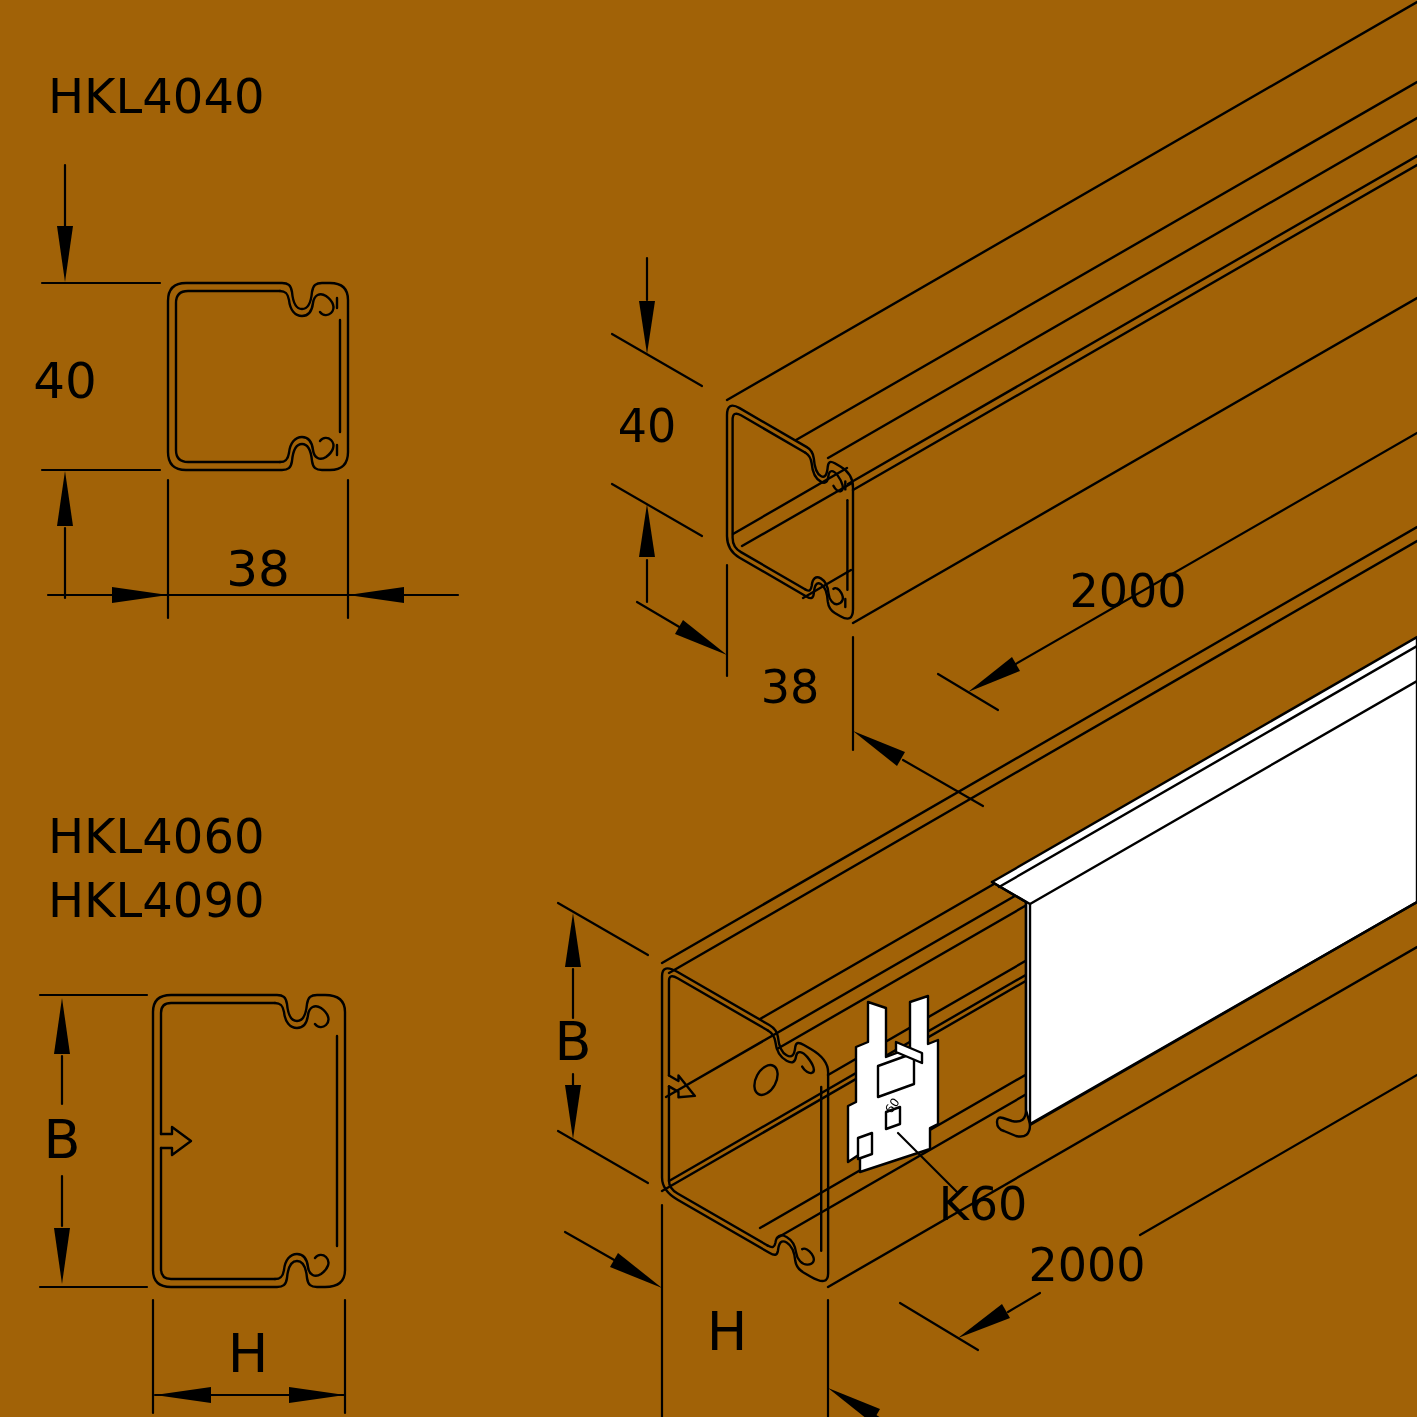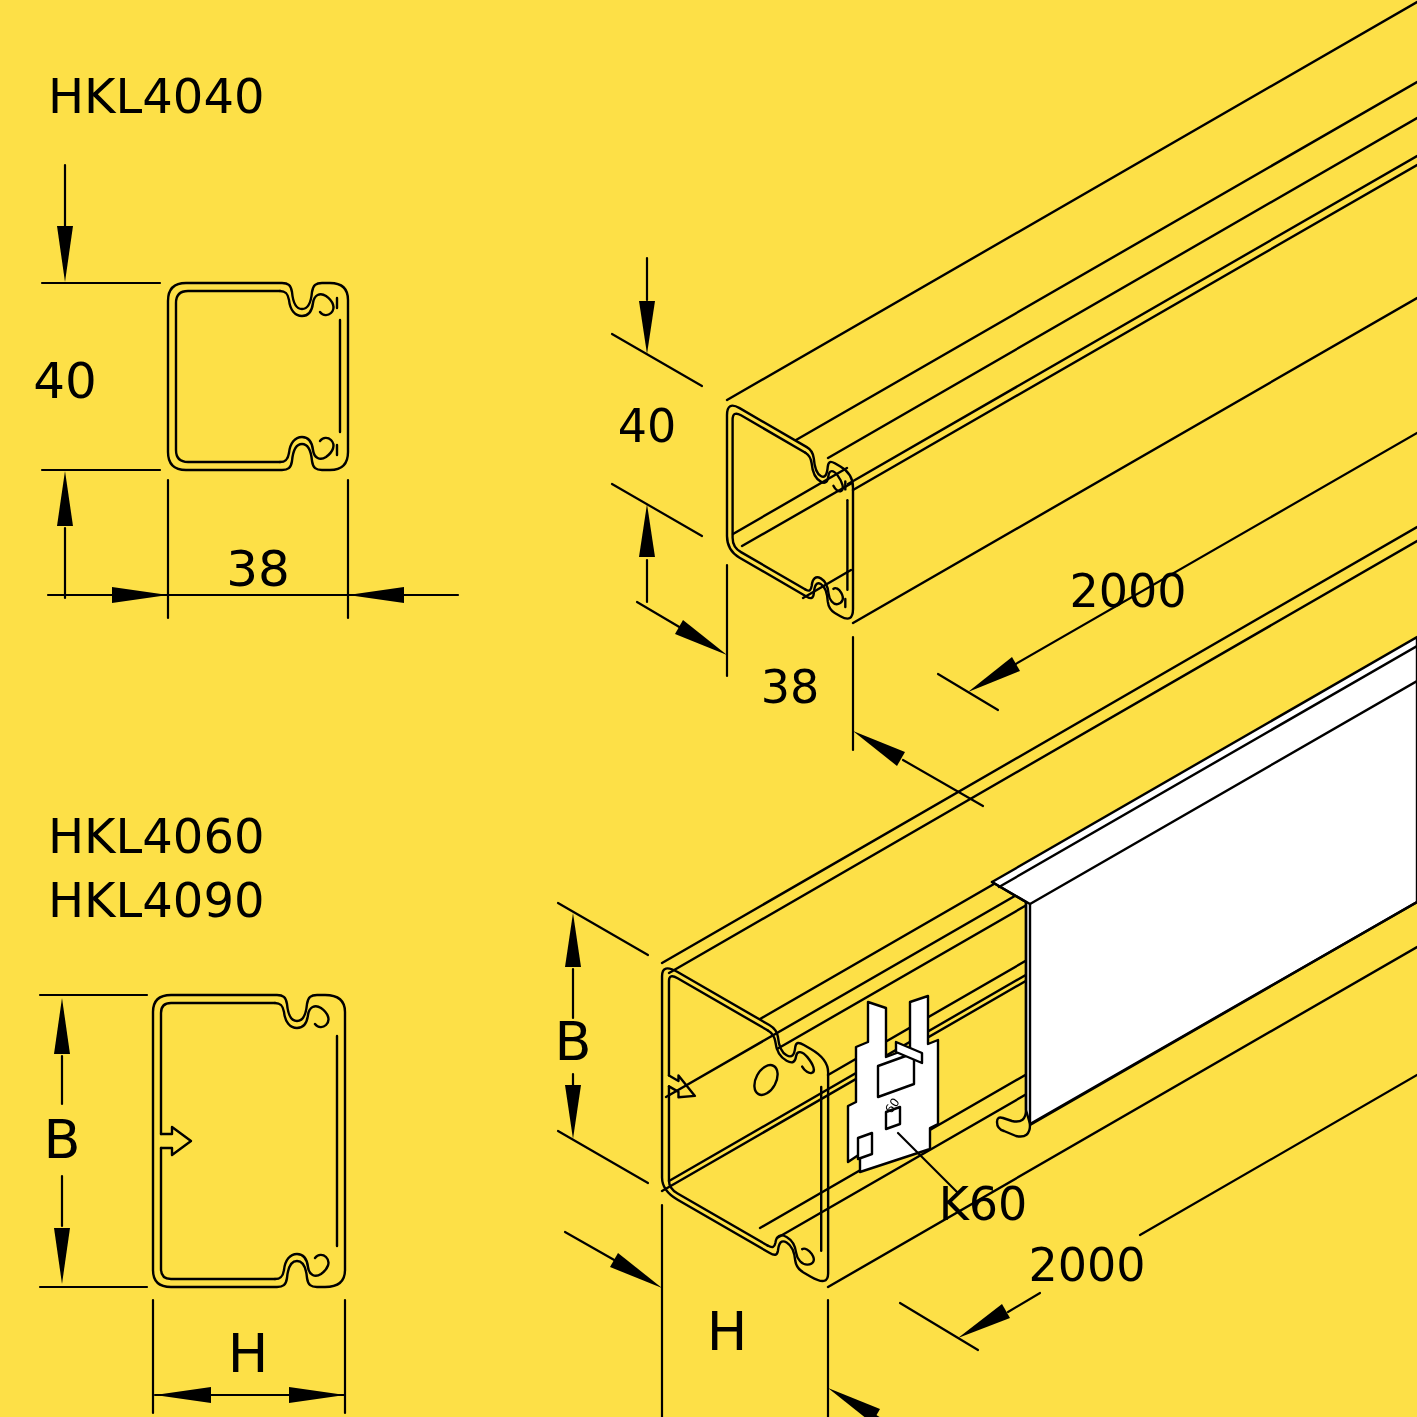--- a/index.html
+++ b/index.html
@@ -1,16 +1,16 @@
 <!DOCTYPE html>
 <html><head>
 <meta charset="utf-8">
 <style>
   html,body{margin:0;padding:0;background:#ffffff;}
-  .canvas{position:relative;width:1417px;height:1417px;background:#fde047;overflow:hidden;
+  .canvas{position:relative;width:1417px;height:1417px;background:#a16207;overflow:hidden;
           font-family:"DejaVu Sans","Liberation Sans",sans-serif;}
   svg{position:absolute;left:0;top:0;}
   .ln{fill:none;stroke:#000000;stroke-width:2.4;stroke-linecap:round;stroke-linejoin:round;}
   .thin{fill:none;stroke:#000000;stroke-width:2.2;stroke-linecap:round;}
   .ah{fill:#000000;stroke:none;}
   .whitefill{fill:#ffffff;stroke:#000000;stroke-width:2.4;stroke-linejoin:round;}
   .lbl{fill:#000000;stroke:none;}
   .title{font-size:48px;letter-spacing:0px;}
   .dim{font-size:50px;}
   .dimiso{font-size:46px;}

